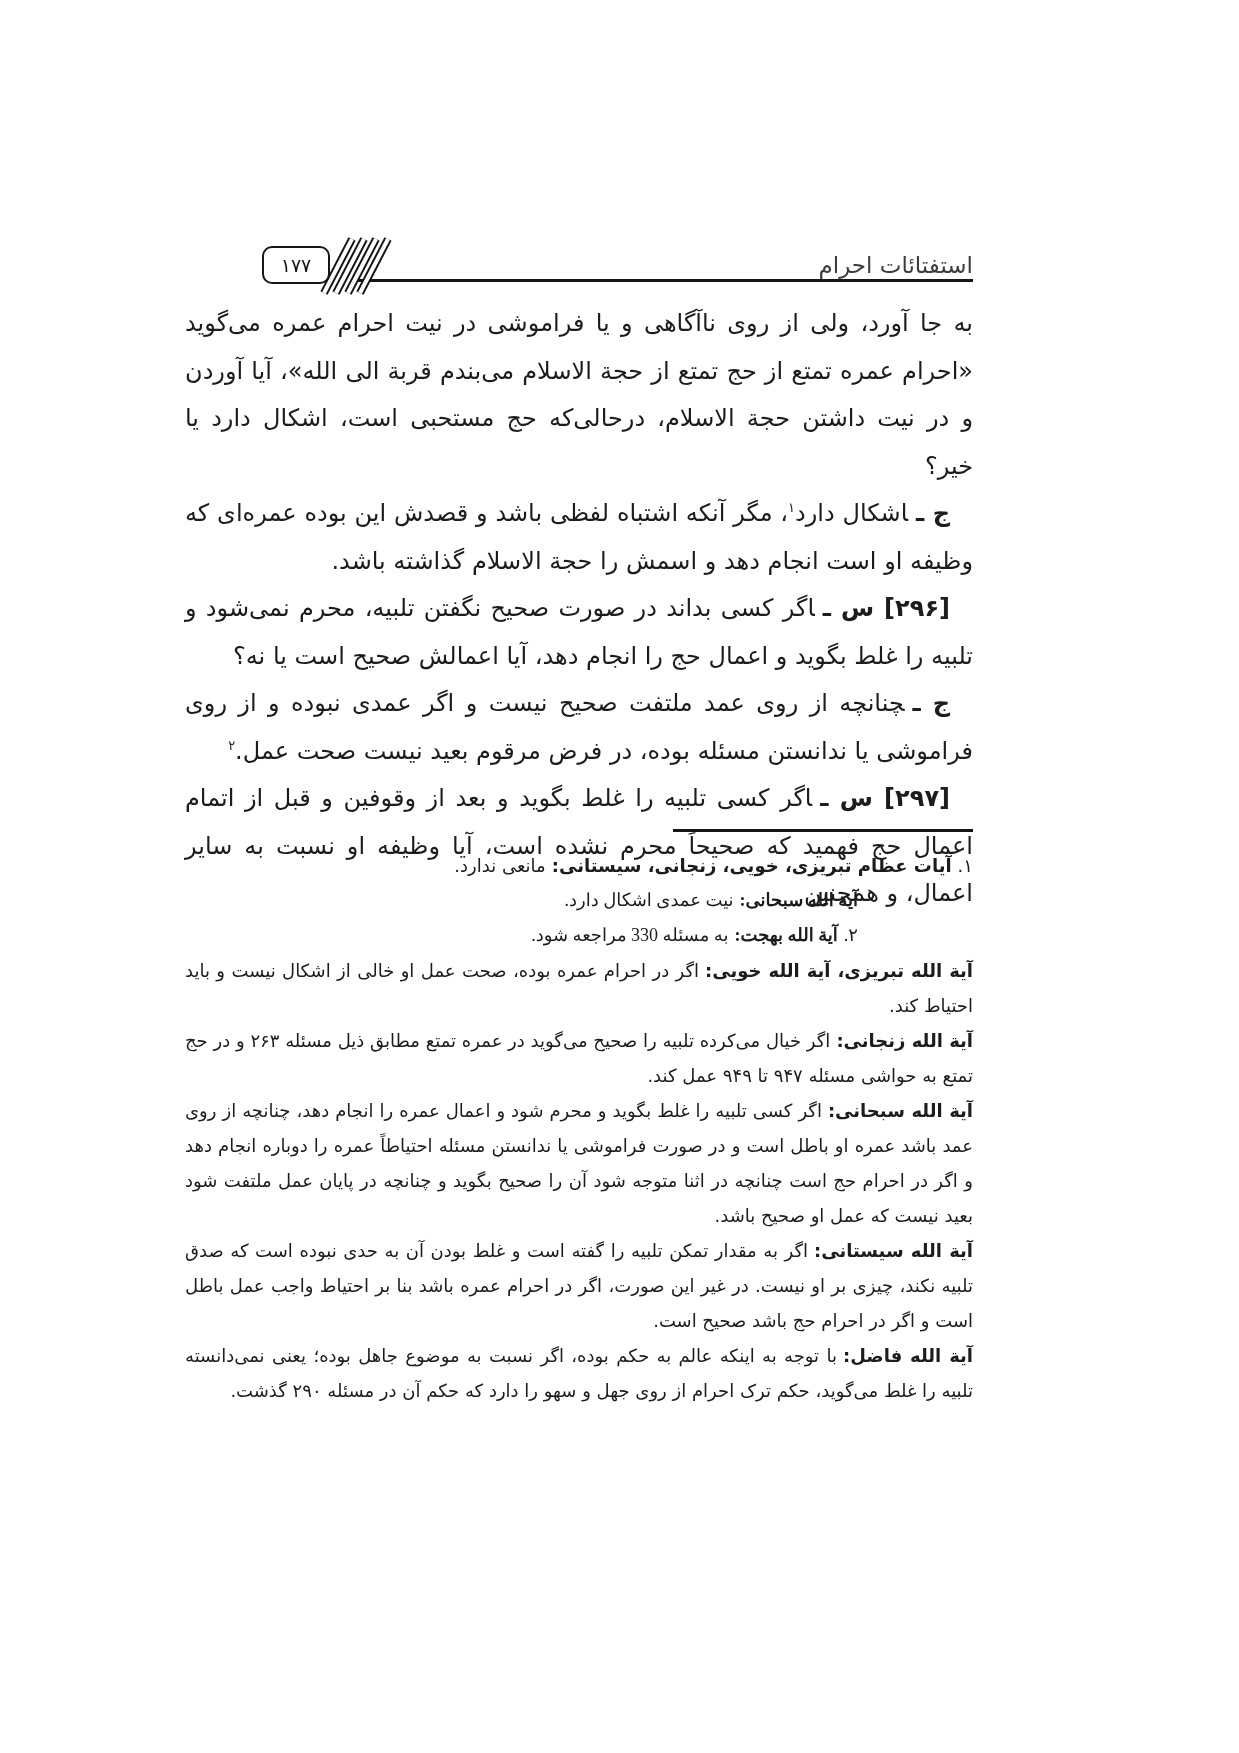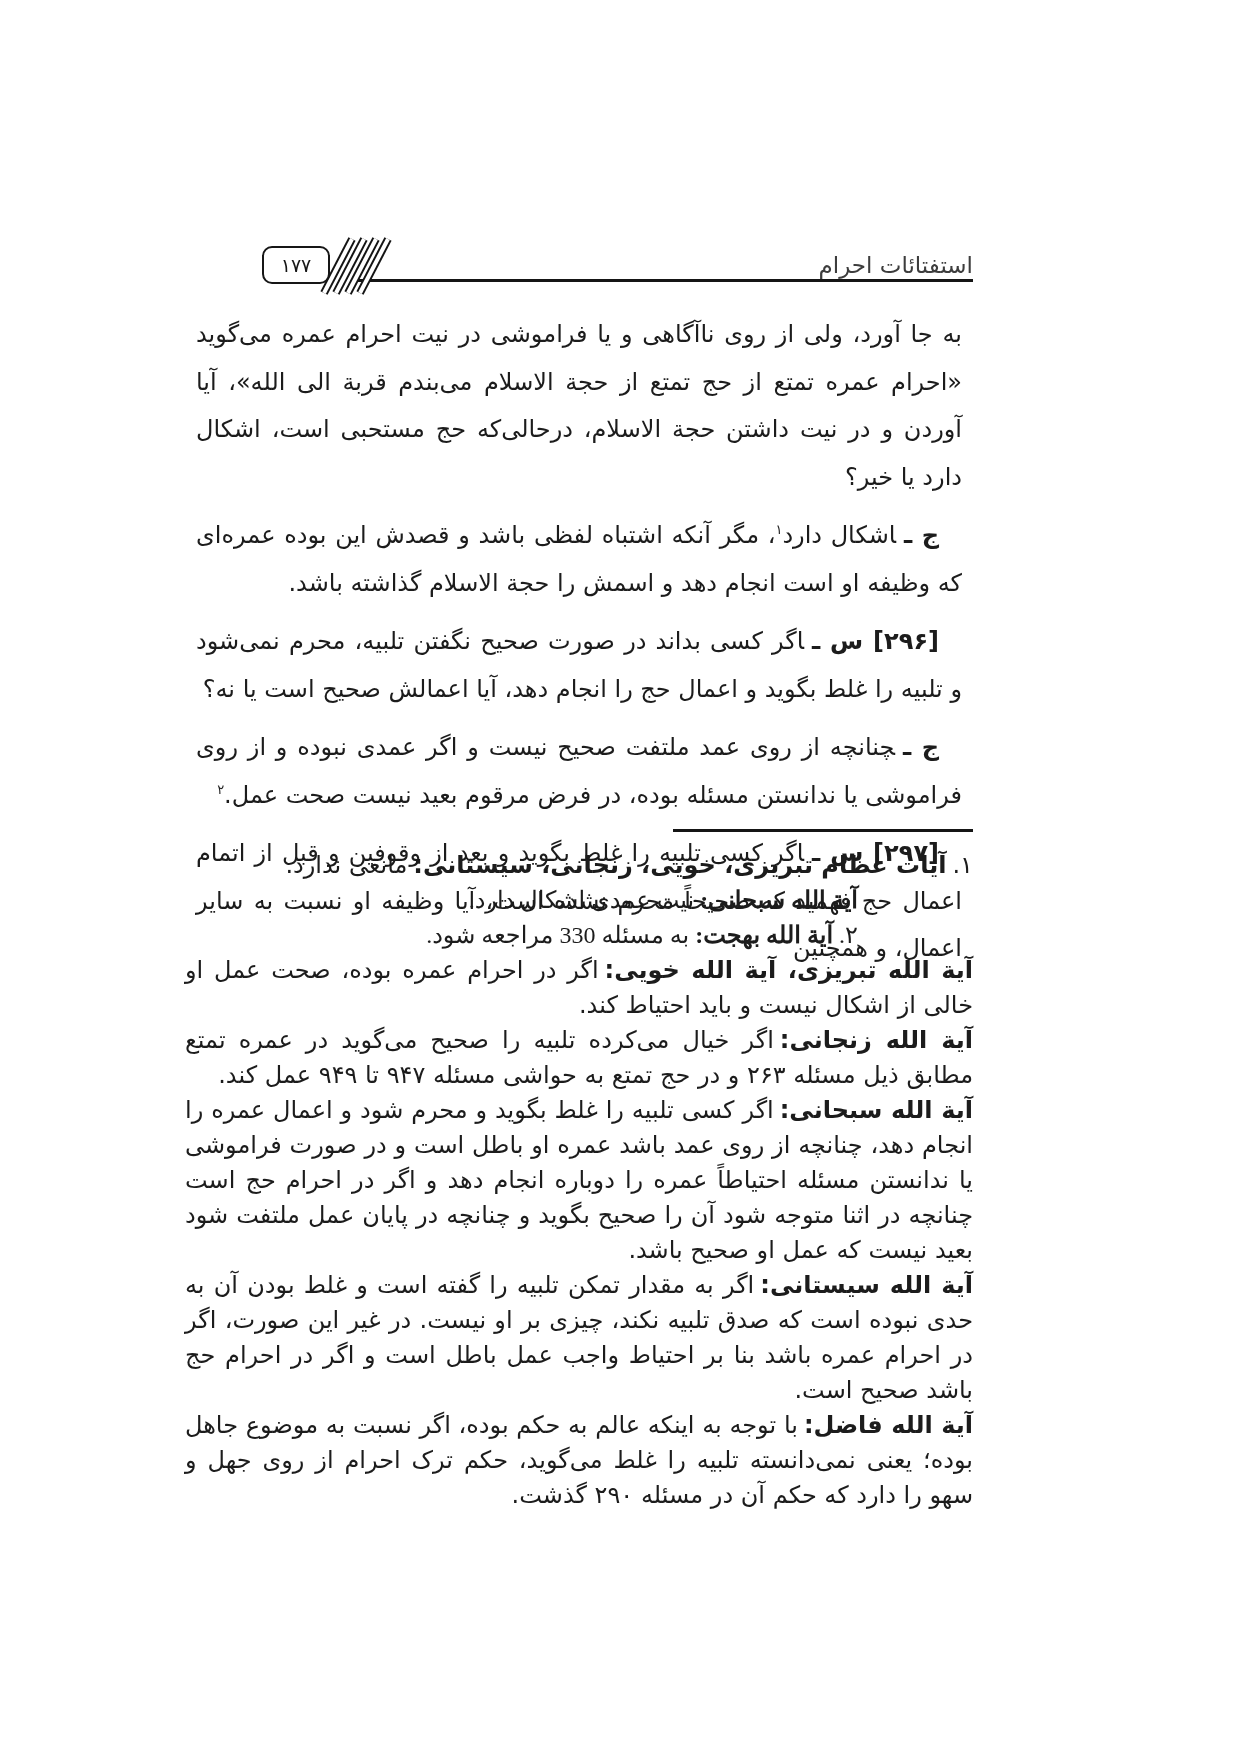--- a/index.html
+++ b/index.html
@@ -34,33 +34,33 @@
     font-size:23px;color:#3d3d3d;
     direction:rtl;
   }
 
   
   .body-text{
     position:absolute;top:300px;right:266px;left:185px;
     font-size:24px;line-height:47.5px;
     text-align:justify;direction:rtl;
   }
-  .body-text p{margin:11px;padding:0;}
+  .body-text p{margin:0;padding:0;}
   .body-text p.indent{text-indent:23px;}
   .marker{font-weight:bold;margin-left:8px;}
   sup.fnref{font-size:13px;line-height:0;vertical-align:9px;}
 
   
   .footnote-rule{
     position:absolute;top:829px;right:266px;
     width:300px;height:3px;background:#151515;
   }
   .footnotes{
     position:absolute;top:848px;right:266px;left:185px;
-    font-size:24px;line-height:35px;
+    font-size:18px;line-height:35px;
     text-align:justify;direction:rtl;
   }
   .footnotes p{margin:0;padding:0;}
   .footnotes p.fn-indent{margin-right:115px;font-family:Liberation Serif, serif;}
   .fn-marker{margin-left:6px;}
   .fn-name{font-weight:bold;margin-left:6px;}
 </style>
 </head>
 <body>
 

